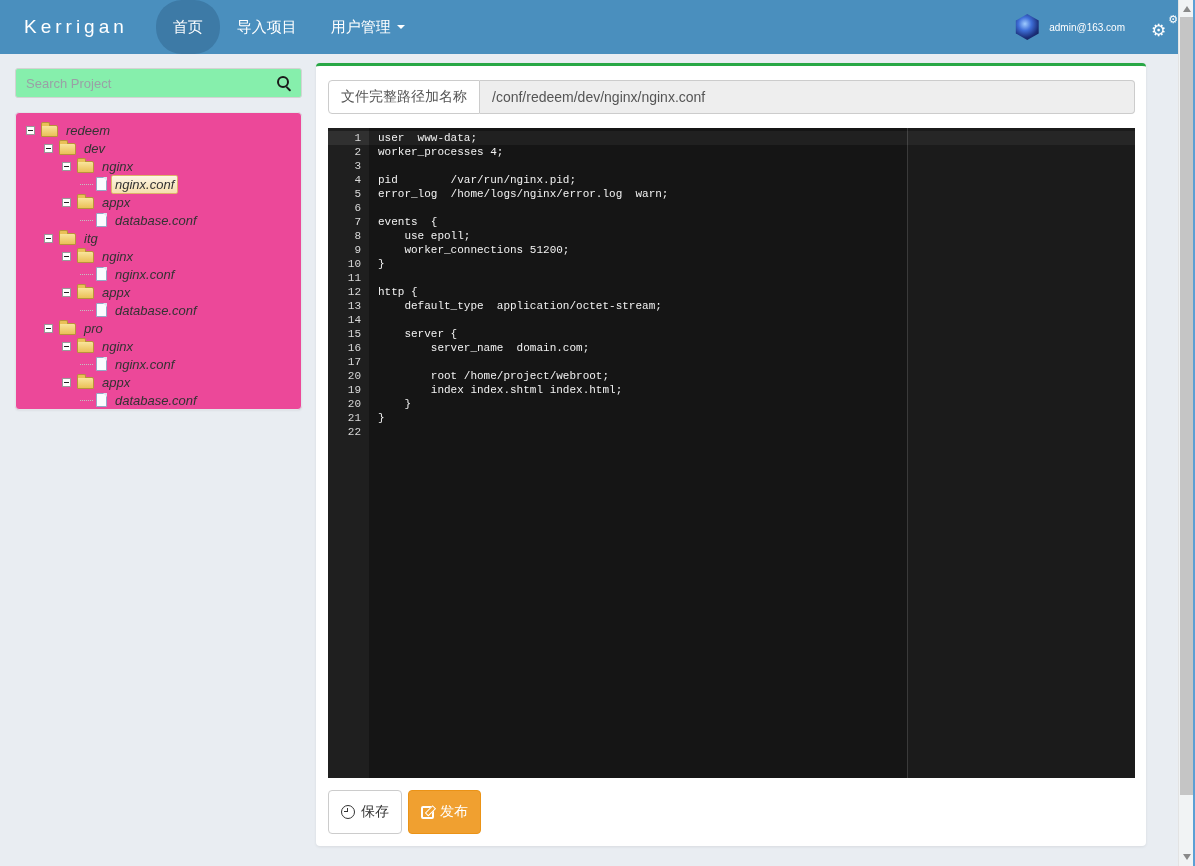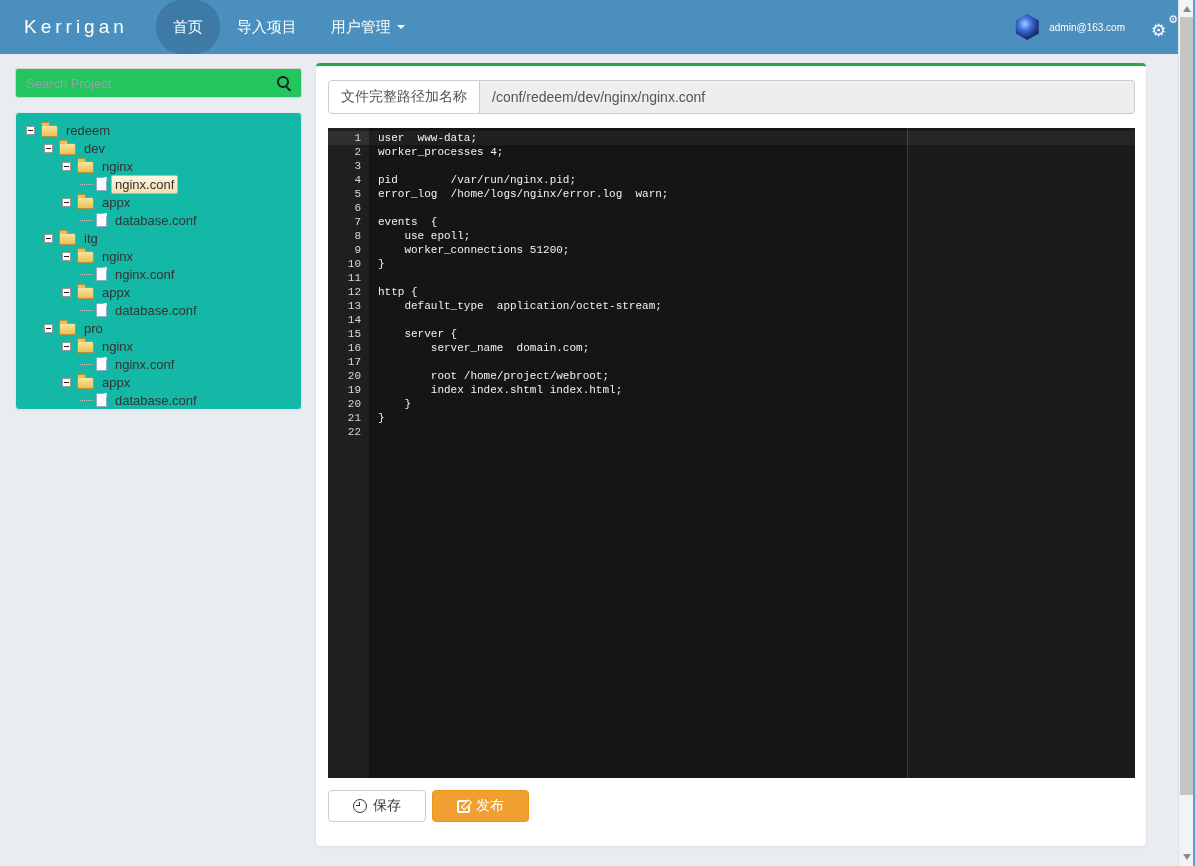--- a/index.html
+++ b/index.html
@@ -47,43 +47,43 @@
   .sb-arrow { position:absolute; left:4px; width:0; height:0;
     border-left:4px solid transparent; border-right:4px solid transparent; }
   .sb-up   { top:6px;    border-bottom:6px solid #8a8a8a; }
   .sb-down { bottom:6px; border-top:6px solid #8a8a8a; }
   .sb-thumb { position:absolute; left:1px; top:17px; width:14px; height:778px; background:#c5c5c5; }
   .blue-edge { position:absolute; right:0; top:0; width:2px; height:866px; background:#5b9fd4; z-index:60; }
 
   
   .search-box {
     position:absolute; left:15px; top:68px; width:287px; height:30px;
-    background:#22c55e; border:1px solid #d3d3d3; border-radius:3px;
+    background:#86efac; border:1px solid #d3d3d3; border-radius:3px;
     display:flex; align-items:center;
   }
   .search-box input {
     flex:1; border:none; outline:none; background:transparent;
     font-family:"Liberation Sans",sans-serif; font-size:13px; color:#333; padding:0 10px;
   }
   .search-box input::placeholder { color:#9aa0a6; }
   .icon-search { position:relative; width:16px; height:16px; margin-right:9px; flex:none; }
   .icon-search::before {
     content:""; position:absolute; left:1px; top:1px; width:8px; height:8px;
     border:2px solid #1a1a1a; border-radius:50%;
   }
   .icon-search::after {
     content:""; position:absolute; left:11px; top:11px; width:6px; height:2px;
     background:#1a1a1a; transform:rotate(45deg); transform-origin:left top; border-radius:1px;
   }
 
   .tree-panel {
     position:absolute; left:15px; top:112px; width:287px; height:298px;
-    background:#14b8a6; border:1px solid #e2e5e9; border-radius:4px;
+    background:#ec4899; border:1px solid #e2e5e9; border-radius:4px;
     box-shadow:0 1px 2px rgba(0,0,0,.05);
-    padding:8px 6px; overflow:hidden;
+    padding:8px 6px; overflow:hidden;font-style:italic;
   }
   .tree-row { display:flex; align-items:center; height:18px; font-size:13px; color:#333; white-space:nowrap; }
   .expander {
     width:9px; height:9px; border:1px solid #999; background:#fff;
     position:relative; margin-right:6px; flex:none;
   }
   .expander::after { content:""; position:absolute; left:1px; top:3px; width:5px; height:1px; background:#222; }
   .conn-stub { width:13px; margin-right:3px; border-top:1px dotted #c3c3c3; flex:none; }
   .icon-folder {
     width:17px; height:12px; position:relative; margin-right:4px; margin-top:2px; flex:none;
@@ -135,21 +135,21 @@
     position:relative; width:41px; background:#1f1f1f; color:#d9d9d9;
     text-align:right; padding-top:3px; z-index:2; flex:none;
   }
   .gutter .ln { height:14px; padding-right:8px; }
   .gutter .ln.active { background:rgba(255,255,255,.08); }
   .code { position:relative; flex:1; color:#f2f2f2; padding-top:3px; z-index:1; }
   .code .cl { height:14px; padding-left:9px; white-space:pre; }
   .code .cl.active { background:rgba(255,255,255,.05); }
 
   .buttons { margin-top:12px; display:flex; gap:6px; }
-  .btn { display:inline-flex; align-items:center; gap:6px; height:32px; padding:0 24px;
+  .btn { display:inline-flex; align-items:center; gap:6px; height:44px; padding:0 12px;
          border-radius:4px; font-size:14px; cursor:pointer; }
   .btn-save { background:#fff; border:1px solid #ccc; color:#333; }
   .btn-publish { background:#f0a030; border:1px solid #eb9316; color:#fff; }
 
   .icon-clock { width:14px; height:14px; border:1px solid #333; border-radius:50%; position:relative; flex:none; }
   .icon-clock::before { content:""; position:absolute; left:5px; top:2px; width:1px; height:4px; background:#333; }
   .icon-clock::after  { content:""; position:absolute; left:2px; top:5px; width:4px; height:1px; background:#333; }
 
   .icon-edit { width:13px; height:13px; border:2px solid #fff; border-radius:2px; position:relative; flex:none; }
   .icon-edit::after {

